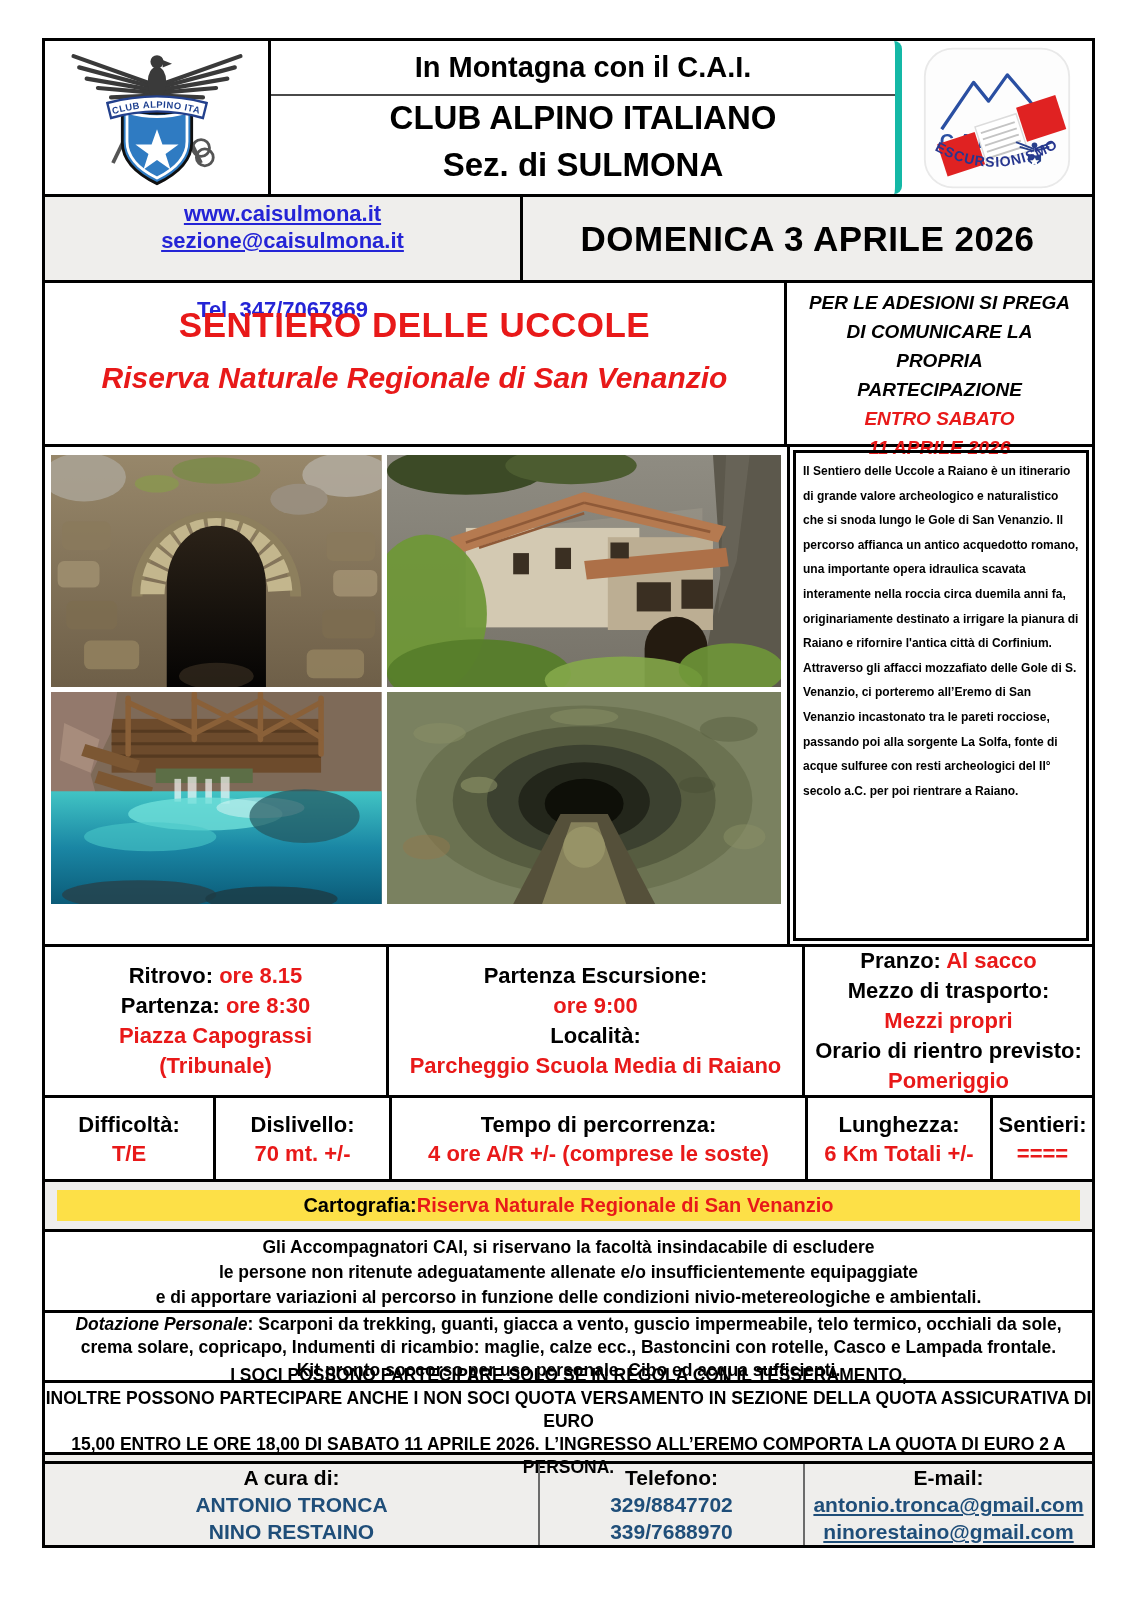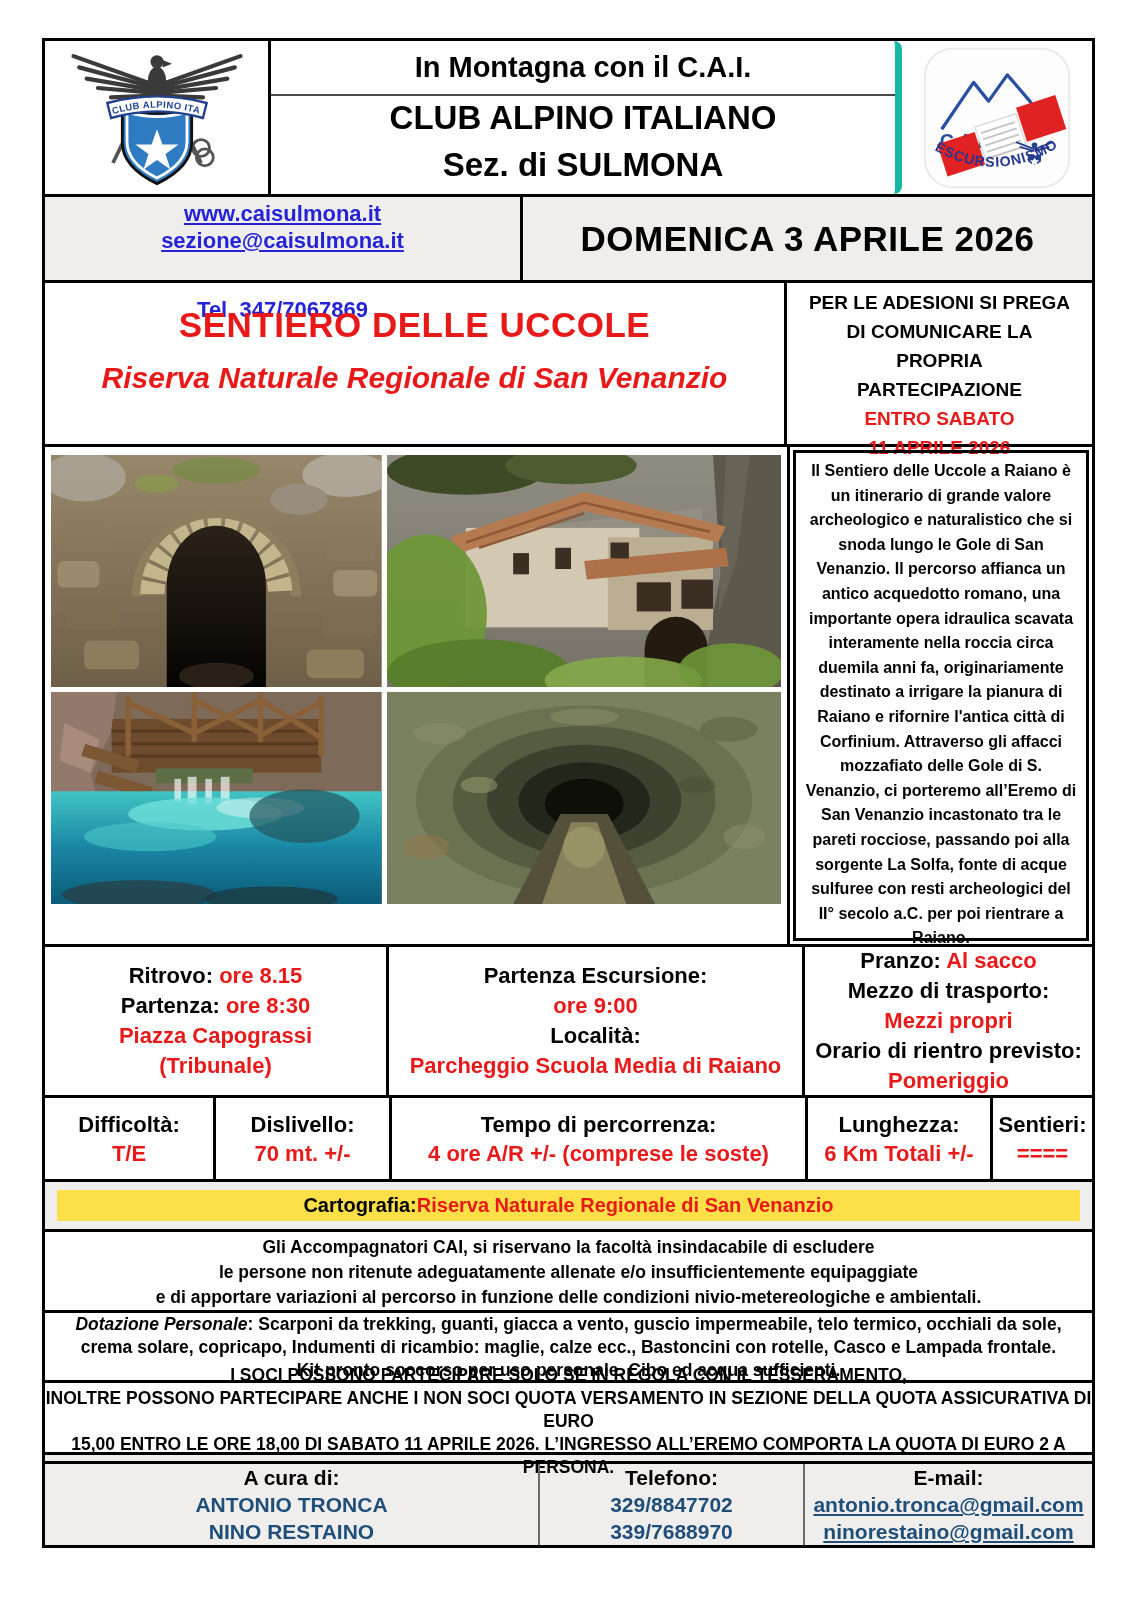--- a/index.html
+++ b/index.html
@@ -27,31 +27,31 @@
   .c-left{width:475px;border-right:3px solid #000;font-size:22px;line-height:27px;padding-top:3px;}
   .c-left a{color:#2424d6;}
   .c-tel{color:#2424d6;margin-top:42px;}
   .c-right{flex:1;display:flex;align-items:center;justify-content:center;font-size:35px;letter-spacing:.5px;}
 
   
   .t-row{height:164px;}
   .t-left{flex:1;padding-top:22px;}
   .t-main{font-size:35px;letter-spacing:.5px;}
   .t-sub{font-size:30px;font-style:italic;margin-top:16px;}
-  .t-right{width:305px;border-left:3px solid #000;font-size:19px;line-height:29px;padding-top:5px;}
+  .t-right{width:305px;border-left:3px solid #000;font-size:19px;line-height:29px;padding-top:5px;font-style:italic;}
 
   
   .d-row{height:500px;}
   .d-left{flex:1;padding:8px 6px 0 6px;display:grid;grid-template-columns:45.3% 1fr;
           grid-template-rows:232px 212px;gap:5px;align-content:start;}
   .photo{width:100%;height:100%;overflow:hidden;}
   .photo svg{display:block;width:100%;height:100%;}
   .d-right{width:305px;border-left:3px solid #000;padding:3px;box-sizing:border-box;}
   .d-desc{border:3px solid #000;box-sizing:border-box;height:100%;padding:6px 7px;
-          font-size:16px;line-height:24.6px;text-align:center;}
+          font-size:12px;line-height:24.6px;text-align:left;}
 
   
   .e-row{height:151px;font-size:22px;line-height:30px;text-align:center;}
   .e-1{width:341px;border-right:3px solid #000;}
   .e-2{width:413px;border-right:3px solid #000;}
   .e-3{flex:1;}
 
   
   .f-row{height:84px;font-size:22px;line-height:29px;text-align:center;}
   .f-cell{border-right:3px solid #000;}

